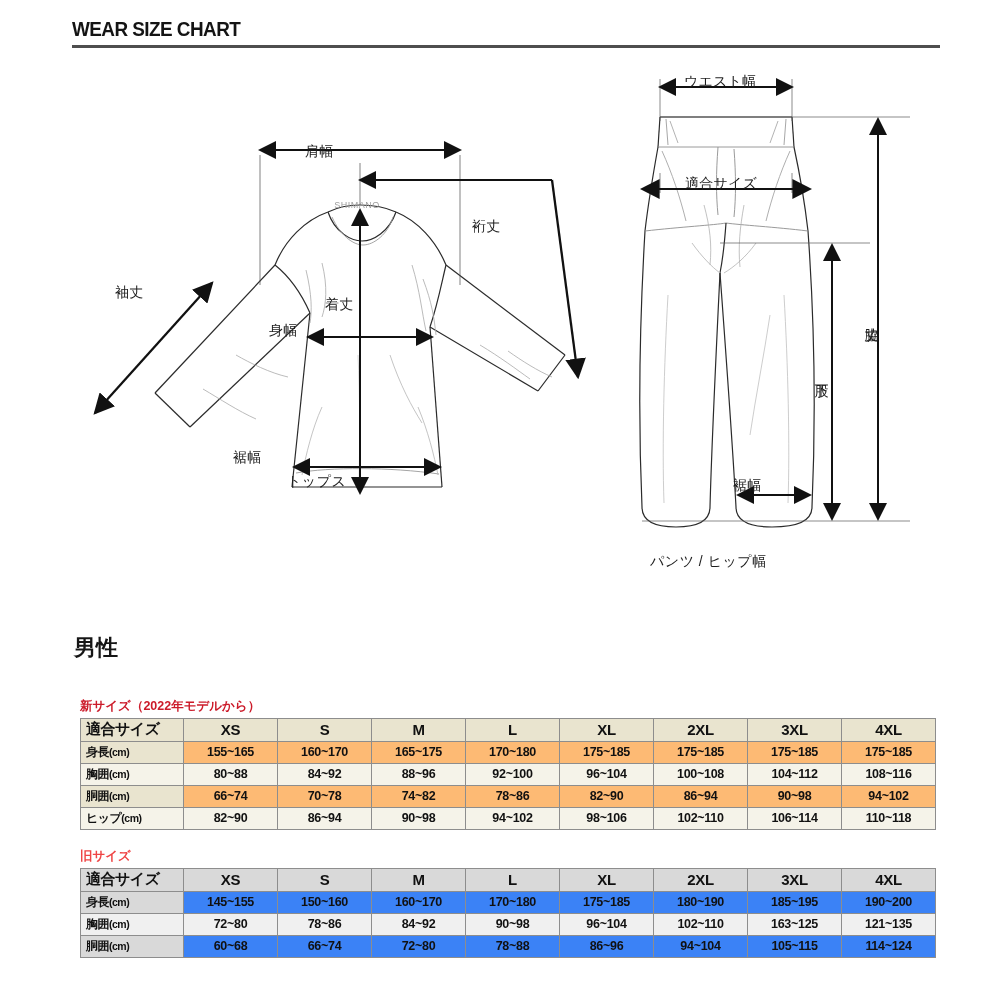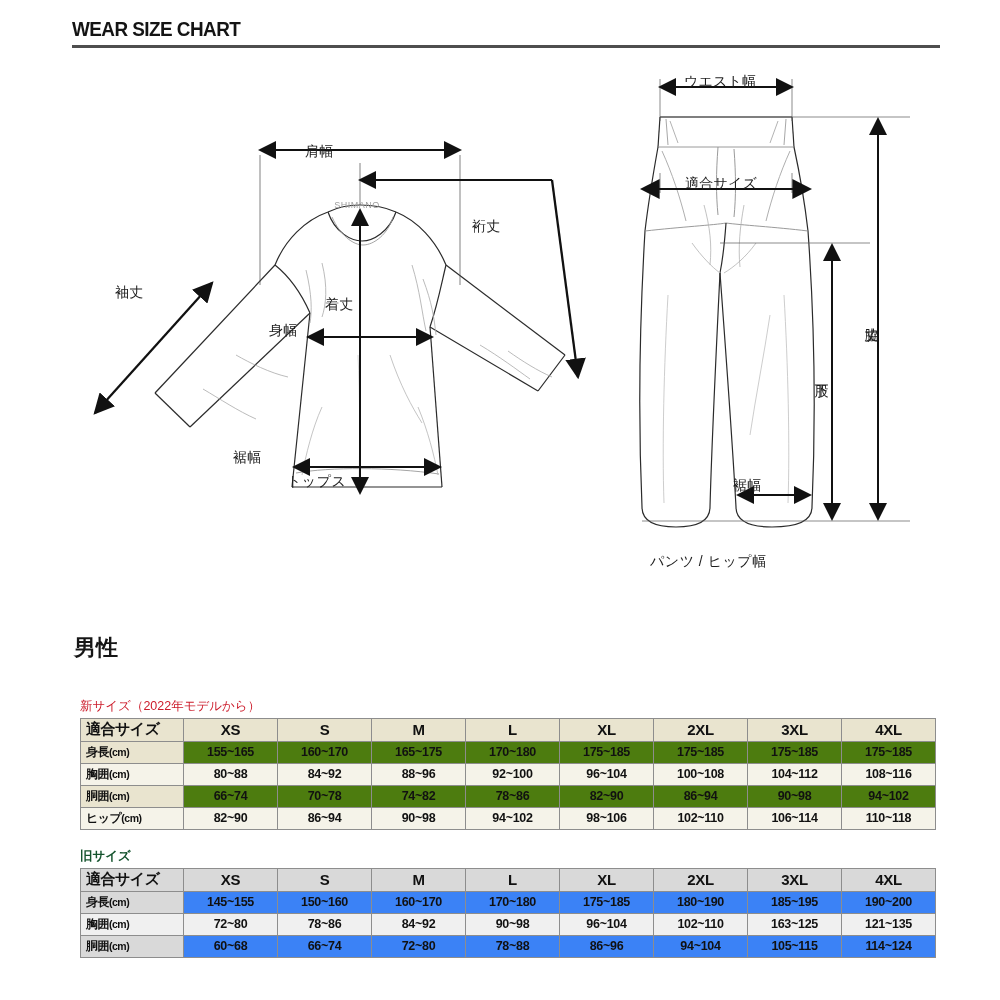--- a/index.html
+++ b/index.html
@@ -46,26 +46,26 @@
     font-size:22px;font-weight:bold;color:#151515;
     font-family:"Liberation Sans","DejaVu Sans",sans-serif;
   }
 
   
   .tbl-wrap{position:absolute;left:80px;width:855px;}
   .tbl-wrap.new{top:698px;}
   .tbl-wrap.old{top:848px;}
 
   .tbl-caption{
-    font-size:12.5px;font-weight:normal;margin-bottom:3px;
+    font-size:12.5px;font-weight:bold;margin-bottom:3px;
     font-family:"Liberation Sans","DejaVu Sans",sans-serif;
     letter-spacing:0px;
   }
   .tbl-caption.red{color:#cc1b2a;}
-  .tbl-caption.dark{color:#14532d;font-weight:bold;}
+  .tbl-caption.dark{color:#ef4444;font-weight:bold;}
 
   table.sz{
     border-collapse:collapse;width:855px;table-layout:fixed;
     font-family:"Liberation Sans","DejaVu Sans",sans-serif;
   }
   table.sz td{
     border:1px solid #8d8d8d;
     text-align:center;
     font-size:12.5px;
     font-weight:bold;
@@ -80,21 +80,21 @@
     padding-left:5px;
     font-size:12px;
     letter-spacing:-0.5px;
   }
   table.sz td.hdr{font-size:15px;}
   
   table.sz col.c0{width:103px;}
   table.sz col.cx{width:94px;}
 
   
-  .new table.sz td{background:#4d7c0f;}
+  .new table.sz td{background:#fdba74;}
   .new table.sz tr.hrow td{background:#e9e4cf;}
   .new table.sz td.rowhdr{background:#e9e4cf;}
   .new table.sz tr.alt td{background:#f5f3e9;}
 
   
   .old table.sz td{background:#3b82f6;}
   .old table.sz tr.hrow td{background:#d9d9d9;}
   .old table.sz td.rowhdr{background:#d9d9d9;}
   .old table.sz tr.alt td{background:#f0f0f0;}
 

